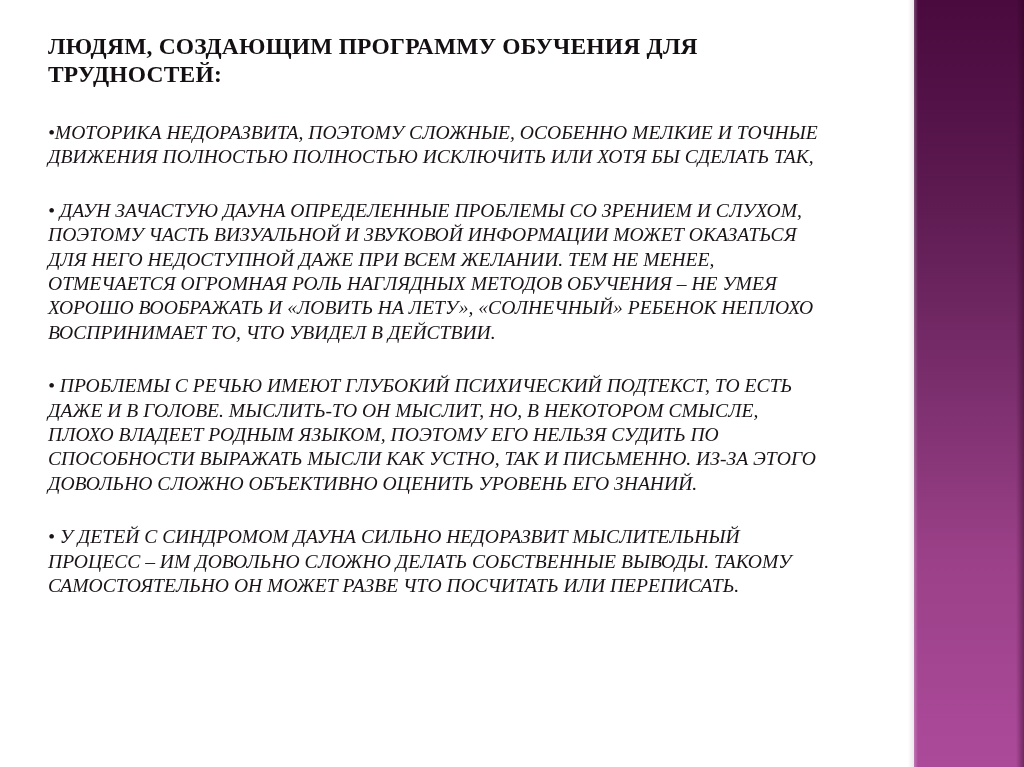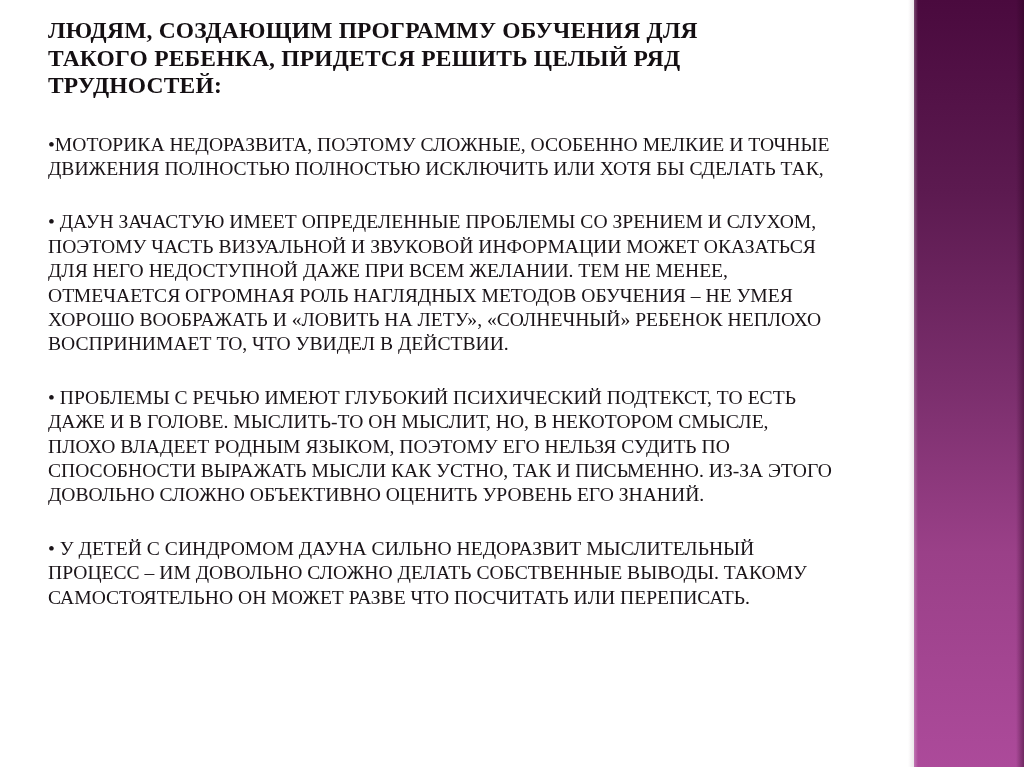--- a/index.html
+++ b/index.html
@@ -3,33 +3,33 @@
   <meta charset="utf-8">
   <style>
     html, body { margin: 0; padding: 0; }
     body {
       width: 1024px; height: 767px; overflow: hidden;
       background: #ffffff; position: relative;
       font-family: "Liberation Serif", "DejaVu Serif", serif;
       color: #1a1418;
     }
     .slide-content {
-      position: absolute; left: 48px; top: 17px; width: 860px;
+      position: absolute; left: 48px; top: 33px; width: 860px;
     }
     .title {
       font-weight: bold;
       font-size: 23.5px;
       line-height: 27.5px;
       margin: 0;
       letter-spacing: 0.2px;
       color: #140f12;
     }
     .title .line { display: block; white-space: nowrap; }
     .bullets { margin-top: 33px; }
-    .bullet-block { margin-bottom: 29px; }
+    .bullet-block { margin-bottom: 29px; font-style: italic; }
     .bullet-line {
       display: block; white-space: nowrap;
       font-size: 19.6px; line-height: 24.4px;
       color: #1a1418;
     }
     .side-bar {
       position: absolute; left: 914px; top: 0; width: 110px; height: 767px;
       background: linear-gradient(to bottom, #4a0a3e 0%, #5c1a50 25%, #7a2e6c 50%, #9a4088 72%, #ac4a9a 100%);
     }
     .side-bar-edge-left {
@@ -44,32 +44,31 @@
       position: absolute; left: 908px; top: 0; width: 6px; height: 767px;
       background: linear-gradient(to right, rgba(255,255,255,0), rgba(200,190,198,0.35));
     }
   </style>
 </head>
 <body>
 
 <div class="slide-content">
   <h1 class="title">
     <span class="line">ЛЮДЯМ, СОЗДАЮЩИМ ПРОГРАММУ ОБУЧЕНИЯ ДЛЯ</span>
-    <span class="line">ТАКОГО РЕБЕНКА, ПРИДЕТСЯ РЕШИТЬ ЦЕЛЫЙ РЯД</span>
     <span class="line">ТРУДНОСТЕЙ:</span>
   </h1>
 
   <div class="bullets">
     <div class="bullet-block">
       <span class="bullet-line">•МОТОРИКА НЕДОРАЗВИТА, ПОЭТОМУ СЛОЖНЫЕ, ОСОБЕННО МЕЛКИЕ И ТОЧНЫЕ</span>
       <span class="bullet-line">ДВИЖЕНИЯ ПОЛНОСТЬЮ ПОЛНОСТЬЮ ИСКЛЮЧИТЬ ИЛИ ХОТЯ БЫ СДЕЛАТЬ ТАК,</span>
     </div>
 
     <div class="bullet-block">
-      <span class="bullet-line">• ДАУН ЗАЧАСТУЮ ИМЕЕТ ОПРЕДЕЛЕННЫЕ ПРОБЛЕМЫ СО ЗРЕНИЕМ И СЛУХОМ,</span>
+      <span class="bullet-line">• ДАУН ЗАЧАСТУЮ ДАУНА ОПРЕДЕЛЕННЫЕ ПРОБЛЕМЫ СО ЗРЕНИЕМ И СЛУХОМ,</span>
       <span class="bullet-line">ПОЭТОМУ ЧАСТЬ ВИЗУАЛЬНОЙ И ЗВУКОВОЙ ИНФОРМАЦИИ МОЖЕТ ОКАЗАТЬСЯ</span>
       <span class="bullet-line">ДЛЯ НЕГО НЕДОСТУПНОЙ ДАЖЕ ПРИ ВСЕМ ЖЕЛАНИИ. ТЕМ НЕ МЕНЕЕ,</span>
       <span class="bullet-line">ОТМЕЧАЕТСЯ ОГРОМНАЯ РОЛЬ НАГЛЯДНЫХ МЕТОДОВ ОБУЧЕНИЯ – НЕ УМЕЯ</span>
       <span class="bullet-line">ХОРОШО ВООБРАЖАТЬ И «ЛОВИТЬ НА ЛЕТУ», «СОЛНЕЧНЫЙ» РЕБЕНОК НЕПЛОХО</span>
       <span class="bullet-line">ВОСПРИНИМАЕТ ТО, ЧТО УВИДЕЛ В ДЕЙСТВИИ.</span>
     </div>
 
     <div class="bullet-block">
       <span class="bullet-line">• ПРОБЛЕМЫ С РЕЧЬЮ ИМЕЮТ ГЛУБОКИЙ ПСИХИЧЕСКИЙ ПОДТЕКСТ, ТО ЕСТЬ</span>
       <span class="bullet-line">ДАЖЕ И В ГОЛОВЕ. МЫСЛИТЬ-ТО ОН МЫСЛИТ, НО, В НЕКОТОРОМ СМЫСЛЕ,</span>

